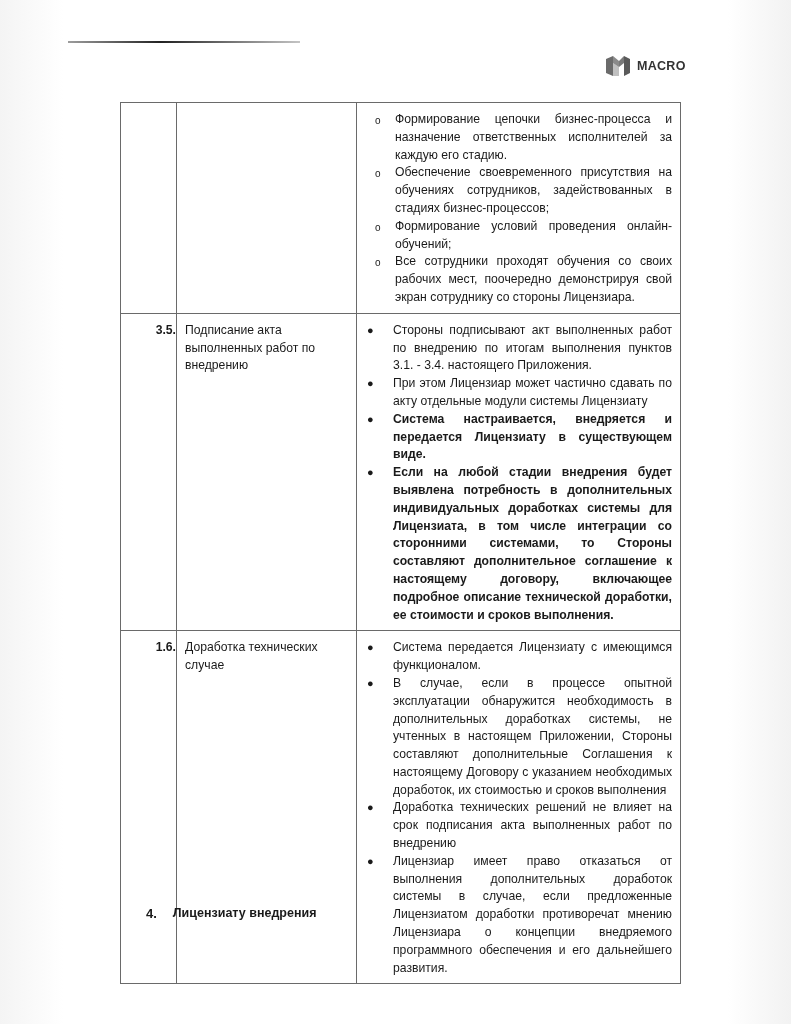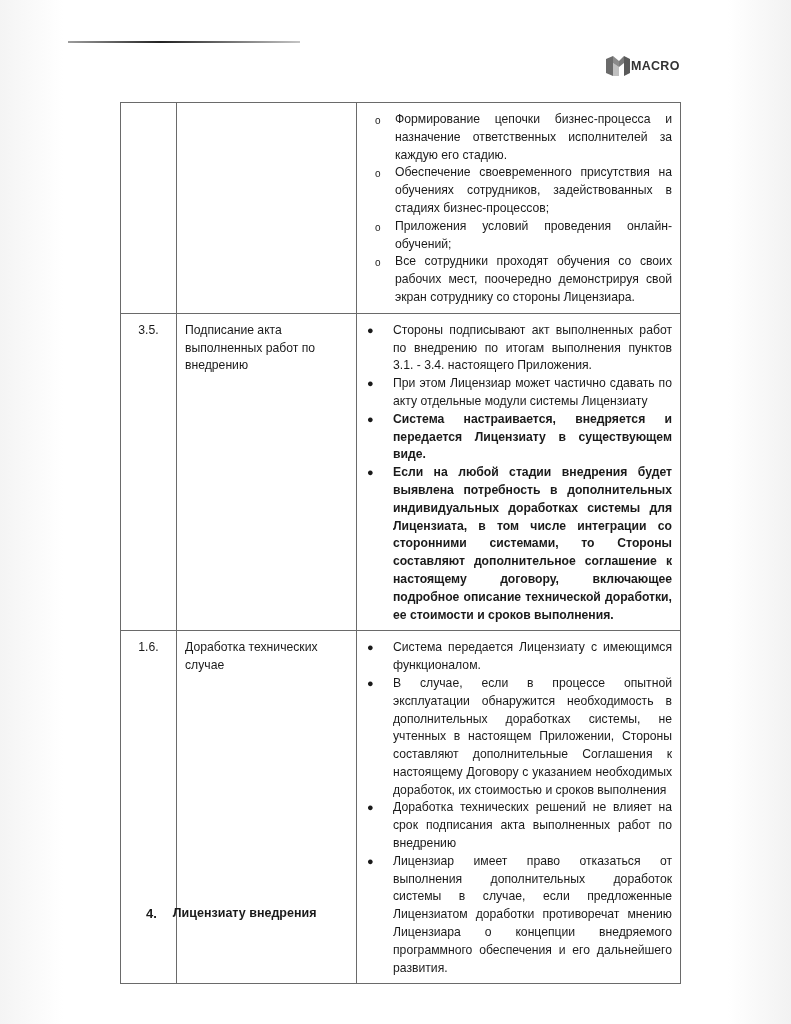--- a/index.html
+++ b/index.html
@@ -9,34 +9,34 @@
   }
   .page-shadow {
     position: absolute; left: 0; top: 0; width: 791px; height: 1024px;
     background: linear-gradient(90deg, #f4f4f4 0%, #ffffff 8%, #ffffff 92%, #f2f2f2 100%);
   }
   .top-rule {
     position: absolute; left: 68px; top: 41px; width: 232px; height: 2px;
     background: linear-gradient(90deg, rgba(60,60,60,0.5), #222 40%, rgba(60,60,60,0.3));
   }
   .logo {
-    position: absolute; left: 605px; top: 55px; display: flex; align-items: center;  justify-content: space-between;
+    position: absolute; left: 605px; top: 55px; display: flex; align-items: center; gap: 6px; justify-content: space-between;
   }
   .logo svg { width: 26px; height: 22px; display: block; }
   .logo-text { font-size: 12.5px; font-weight: bold; color: #333; letter-spacing: 0.3px; }
 
   table.spec {
     position: absolute; left: 120px; top: 102px; width: 561px;
     border-collapse: collapse; table-layout: fixed;
   }
   table.spec td {
     border: 1.3px solid #6a6a6a; vertical-align: top;
     font-size: 12.2px; line-height: 17.8px; padding: 0;
   }
-  td.num { width: 55px; text-align: center; padding-top: 8px !important; }
+  td.num { width: 55px; text-align: right; padding-top: 8px !important; font-weight: bold; }
   td.title { width: 163px; padding: 8px 8px 0 8px !important; margin-top: 20px; }
   td.desc { padding: 8px 8px 6px 8px !important; }
   ul.items { list-style: none; margin: 0; padding: 0; }
   ul.items li {
     position: relative; padding-left: 28px; text-align: justify;
     text-align-last: left;
   }
   ul.items.sub li { padding-left: 30px; }
   ul.items li .marker {
     position: absolute; left: 0px; top: 0; width: 20px; text-align: center;
@@ -72,21 +72,21 @@
 
 <table class="spec">
   <tbody id="table-body">
       <tr>
         <td class="num"></td>
         <td class="title"></td>
         <td class="desc">
           <ul class="items sub">
             <li><span class="marker">o</span><span>Формирование цепочки бизнес-процесса и назначение ответственных исполнителей за каждую его стадию.</span></li>
             <li><span class="marker">o</span><span>Обеспечение своевременного присутствия на обучениях сотрудников, задействованных в стадиях бизнес-процессов;</span></li>
-            <li><span class="marker">o</span><span>Приложения условий проведения онлайн-обучений;</span></li>
+            <li><span class="marker">o</span><span>Формирование условий проведения онлайн-обучений;</span></li>
             <li><span class="marker">o</span><span>Все сотрудники проходят обучения со своих рабочих мест, поочередно демонстрируя свой экран сотруднику со стороны Лицензиара.</span></li>
           </ul>
         </td>
       </tr>
       <tr>
         <td class="num">3.5.</td>
         <td class="title">Подписание акта выполненных работ по внедрению</td>
         <td class="desc">
           <ul class="items dot">
             <li><span class="marker">●</span><span>Стороны подписывают акт выполненных работ по внедрению по итогам выполнения пунктов 3.1. - 3.4. настоящего Приложения.</span></li>

